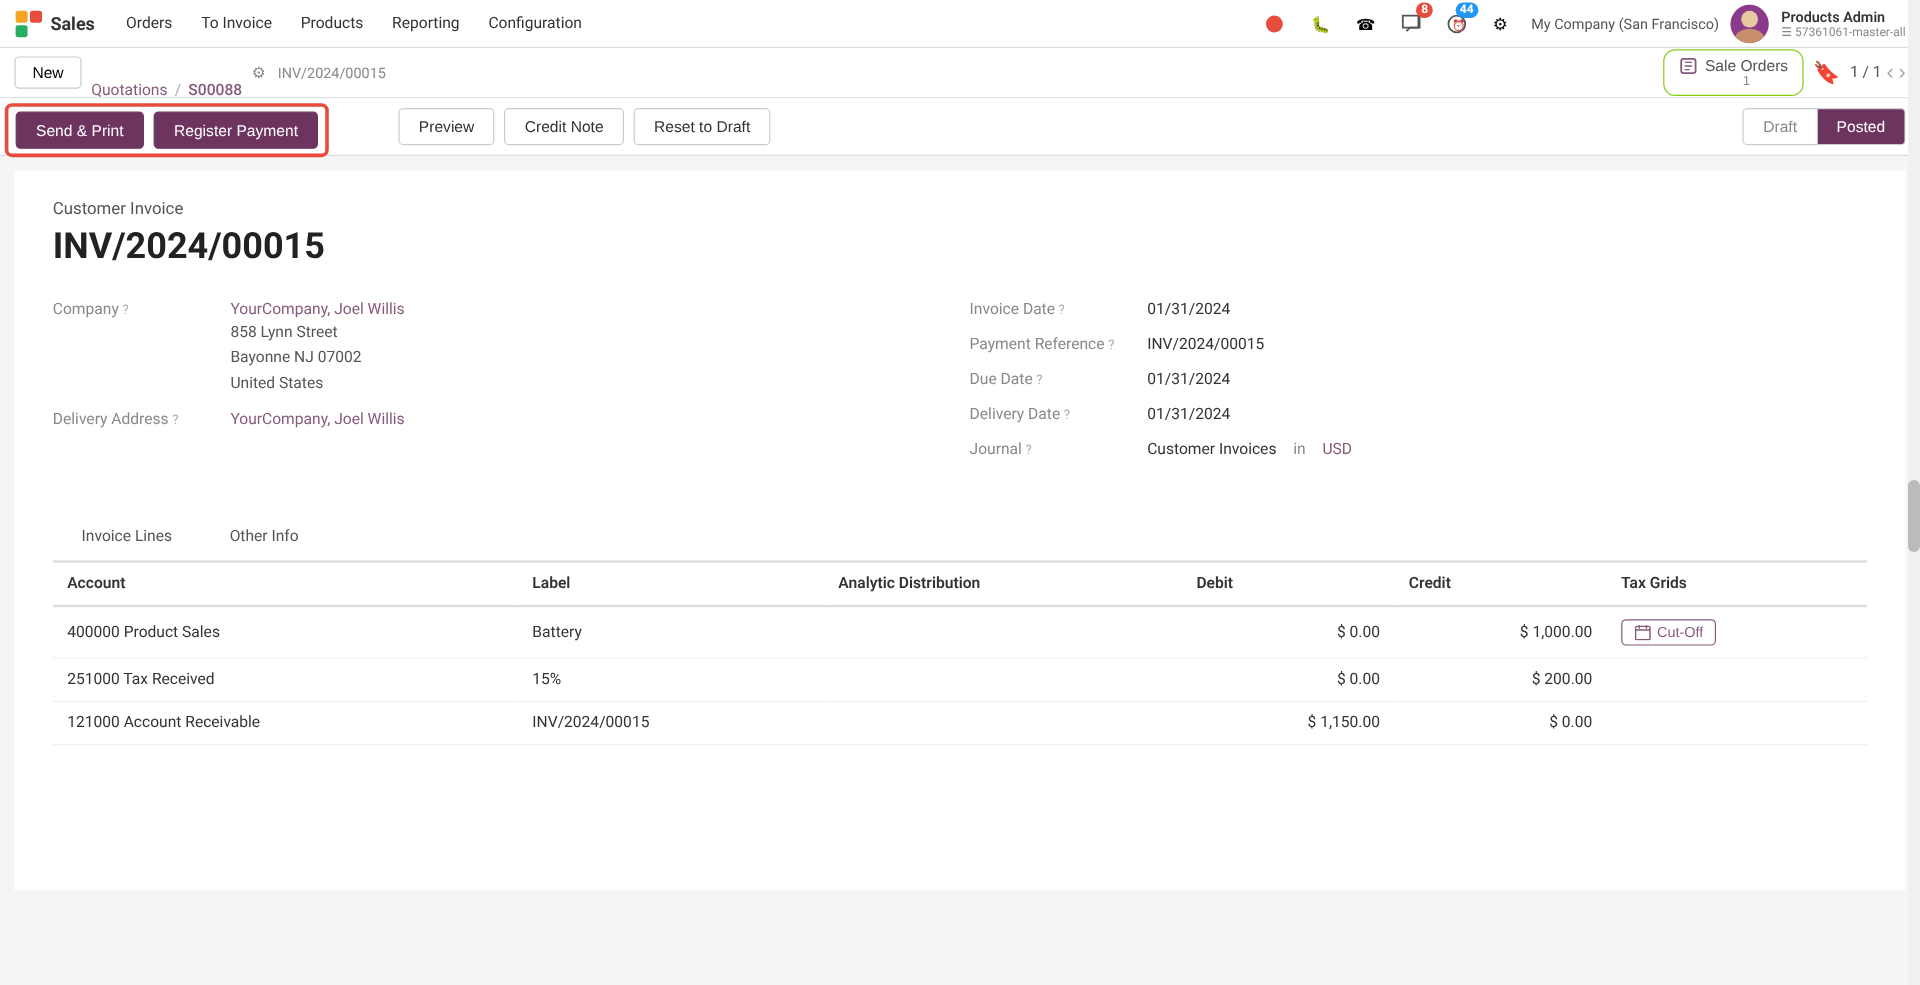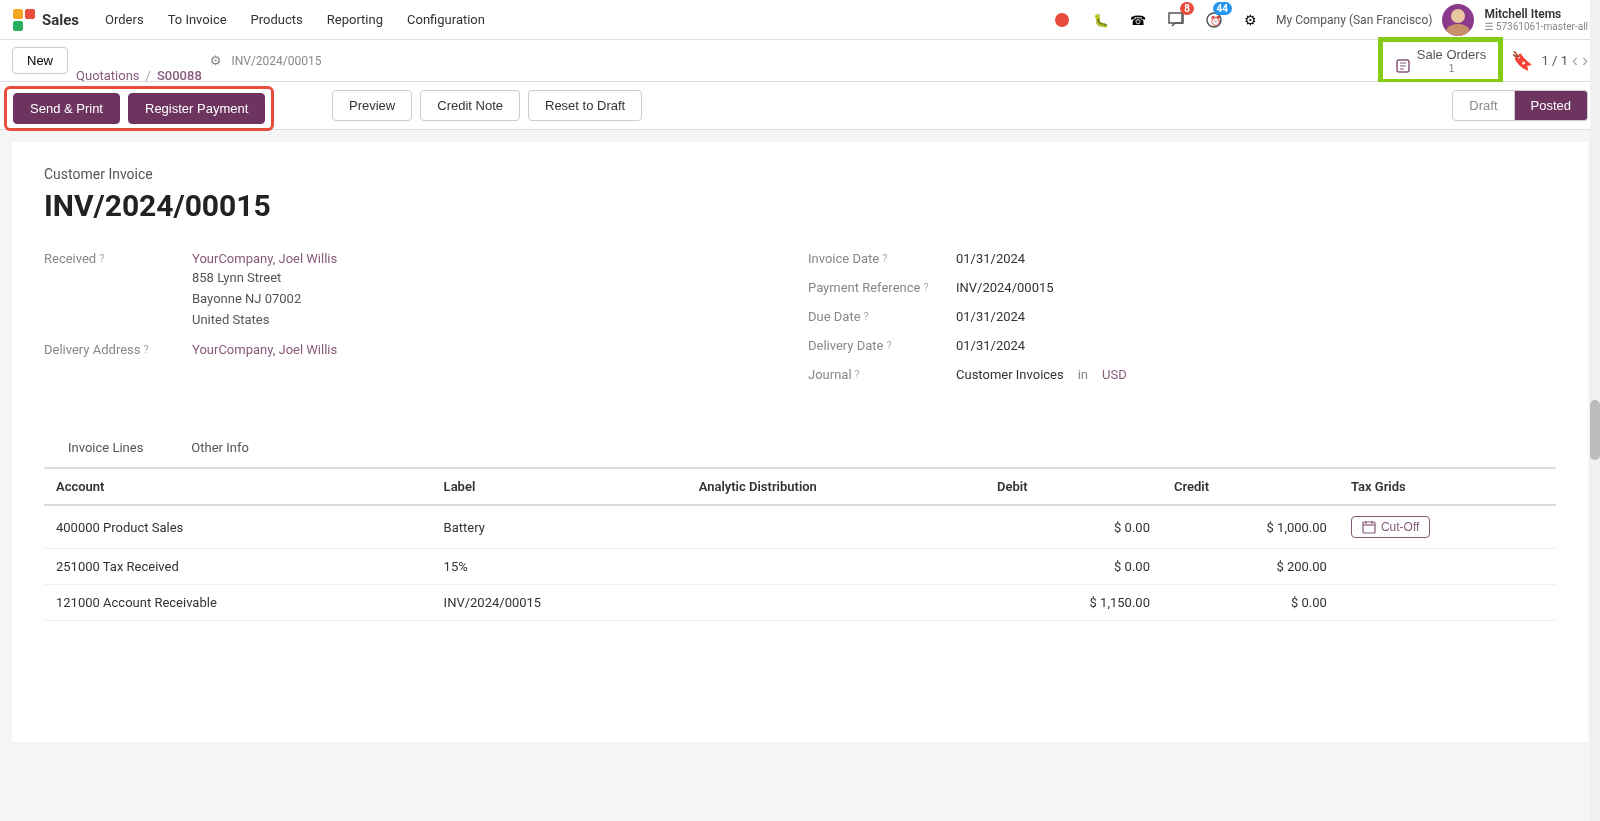--- a/index.html
+++ b/index.html
@@ -33,22 +33,22 @@
       background: #fff; border: 1px solid #ccc; border-radius: 4px; padding: 5px 14px;
       font-size: 13px; cursor: pointer; font-weight: 500;
     }
     .breadcrumb { display: flex; align-items: center; gap: 6px; font-size: 13px; color: #888; margin-top: 30px; }
     .breadcrumb a { color: #875a7b; text-decoration: none; }
     .breadcrumb .sep { color: #aaa; }
     .breadcrumb .current { color: #875a7b; font-weight: 500; }
     .gear-btn { cursor: pointer; color: #888; }
     .nav-right-bread { margin-left: auto; display: flex; align-items: center; gap: 8px; }
     .sale-orders-btn {
-      border: 5px solid #84cc16; background: #fff; border-radius: 0; padding: 5px 12px;
-      cursor: pointer; display: flex; align-items: flex-end; gap: 6px; font-size: 13px; color: #555;
+      border: 1px solid #84cc16; background: #fff; border-radius: 10px; padding: 5px 12px;
+      cursor: pointer; display: flex; align-items: flex-start; gap: 6px; font-size: 13px; color: #555;
     }
     .sale-orders-btn .count { font-size: 11px; color: #888; display: block; }
     .bookmark-btn { cursor: pointer; color: #aaa; font-size: 18px; }
     .pagination { display: flex; align-items: center; gap: 4px; font-size: 13px; color: #555; }
     .pag-btn { cursor: pointer; font-size: 18px; color: #aaa; background: none; border: none; }
 
     
     .action-bar {
       display: flex; align-items: center; background: #fff; border-bottom: 1px solid #ddd;
       padding: 8px 12px; gap: 8px; position: relative;
@@ -187,21 +187,21 @@
         </svg>
     </div>
     <span class="company-name">My Company (San Francisco)</span>
     <div class="user-avatar">
       <svg width="32" height="32" viewBox="0 0 32 32">
           <circle cx="16" cy="12" r="7" fill="#e8c8a0"></circle>
           <ellipse cx="16" cy="28" rx="12" ry="8" fill="#c8906a"></ellipse>
         </svg>
     </div>
     <div class="user-info">
-      <div class="name">Mitchell Items</div>
+      <div class="name">Products Admin</div>
       <div class="branch">☰ 57361061-master-all</div>
     </div>
   </div>
 </nav>
 
 <div class="breadcrumb-bar">
   <button class="btn-new">New</button>
   <div class="breadcrumb">
     <a>Quotations</a>
     <span class="sep">/</span>
@@ -248,21 +248,21 @@
 
 <div class="main-content">
   <div class="doc-type">Customer Invoice</div>
   <div class="doc-number">INV/2024/00015</div>
 
   <div class="form-grid">
 
     <div>
       <div class="form-field">
         <span class="field-label">
-          <span>Received</span>
+          <span>Company</span>
           <span class="q">?</span>
         </span>
         <div>
           <div class="field-value link">YourCompany, Joel Willis</div>
           <div class="address-block">858 Lynn Street<br>Bayonne NJ 07002<br>United States</div>
         </div>
       </div>
       <div class="form-field">
         <span class="field-label">
           <span>Delivery Address</span>

